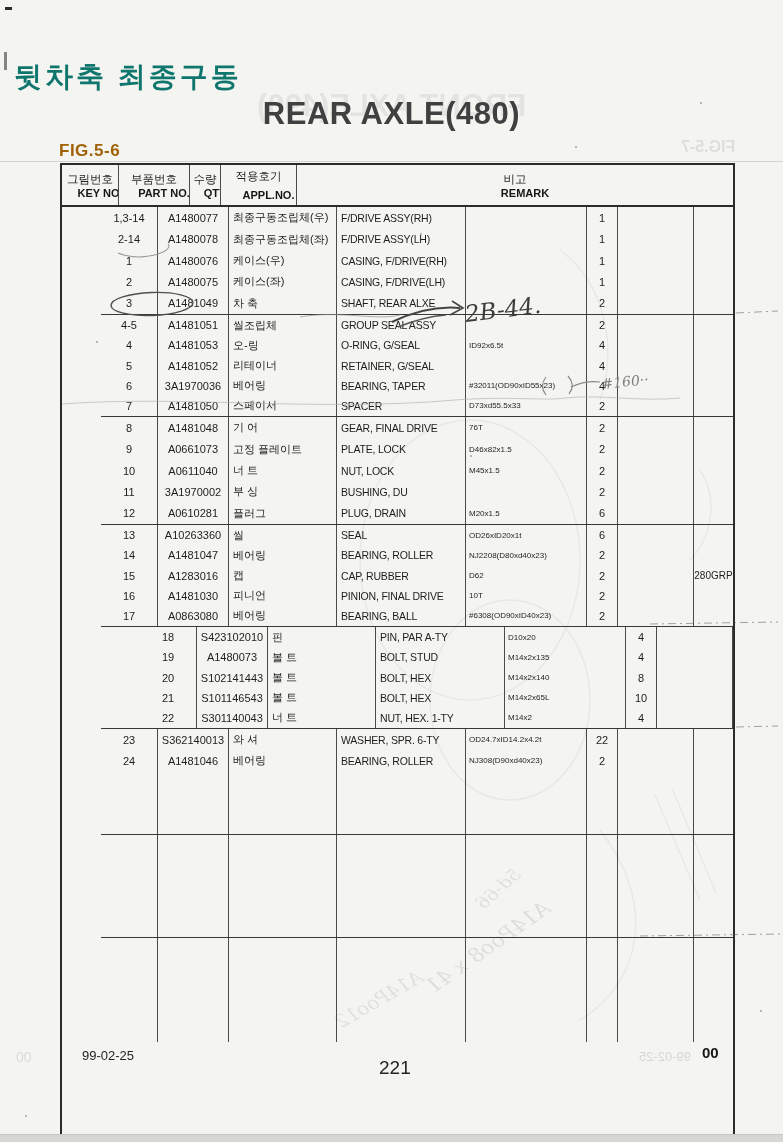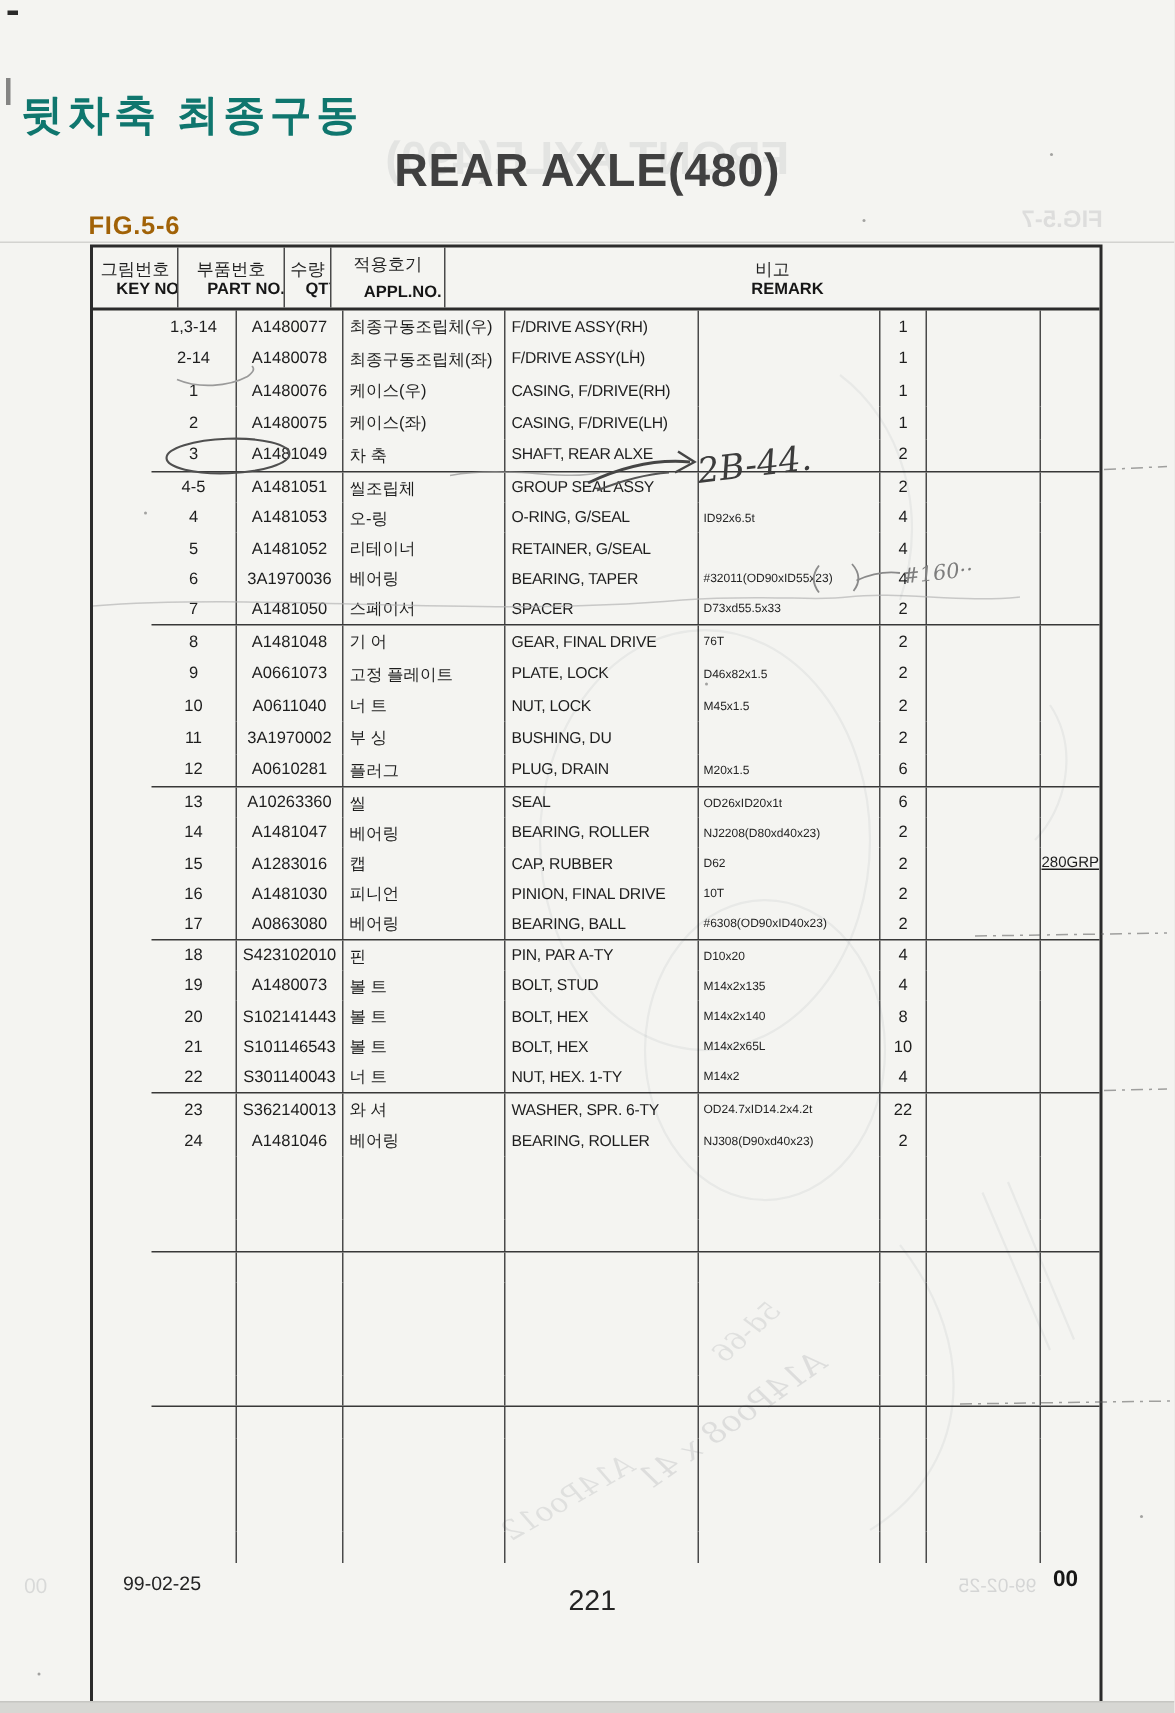--- a/index.html
+++ b/index.html
@@ -40,21 +40,21 @@
   .hcell{display:flex;flex-direction:column;justify-content:space-evenly;align-items:center;
     border-right:1px solid #4a4a4a;overflow:hidden;white-space:pre;}
   .hcell:last-child{border-right:none;}
   .hkr{font-size:11.5px;color:#202020;}
   .hen{font-size:11px;font-weight:bold;color:#161616;padding-left:20px;}
   .tbody{flex:1;display:flex;flex-direction:column;margin-left:39px;}
   .tgroup{display:flex;flex-direction:column;border-bottom:1px solid #383838;flex:none;}
   .tgroup:last-child{border-bottom:none;}
   .trow{display:flex;flex:1;min-height:0;}
   .tcell{border-right:1px solid #4a4a4a;height:100%;display:flex;align-items:center;overflow:hidden;white-space:nowrap;}
-  .tcell:last-child{border-right:none;text-decoration:underline;}
+  .tcell:last-child{border-right:none;}
   .c0{width:57px;justify-content:center;font-size:11px;}
   .c1{width:71px;justify-content:center;font-size:11px;}
   .c2{width:108px;padding-left:4px;font-size:11px;}
   .c3{width:129px;padding-left:4px;font-size:10.5px;letter-spacing:-0.2px;}
   .c4{width:121px;padding-left:3px;font-size:8px;color:#242424;}
   .c5{width:31px;justify-content:center;font-size:11px;}
   .c6{width:76px;}
   .c7{flex:1;justify-content:center;font-size:10px;}
   .hc-mid{width:358px;}
   
@@ -306,21 +306,21 @@
             <div class="tcell c0">17</div>
             <div class="tcell c1">A0863080</div>
             <div class="tcell c2">베어링</div>
             <div class="tcell c3">BEARING, BALL</div>
             <div class="tcell c4">#6308(OD90xID40x23)</div>
             <div class="tcell c5">2</div>
             <div class="tcell c6"></div>
             <div class="tcell c7"></div>
           </div>
         </div>
-        <div class="tgroup" style="height: 102px;">
+        <div class="tgroup" style="height: 102px; align-items: flex-end;">
           <div class="trow">
             <div class="tcell c0">18</div>
             <div class="tcell c1">S423102010</div>
             <div class="tcell c2">핀</div>
             <div class="tcell c3">PIN, PAR A-TY</div>
             <div class="tcell c4">D10x20</div>
             <div class="tcell c5">4</div>
             <div class="tcell c6"></div>
             <div class="tcell c7"></div>
           </div>

